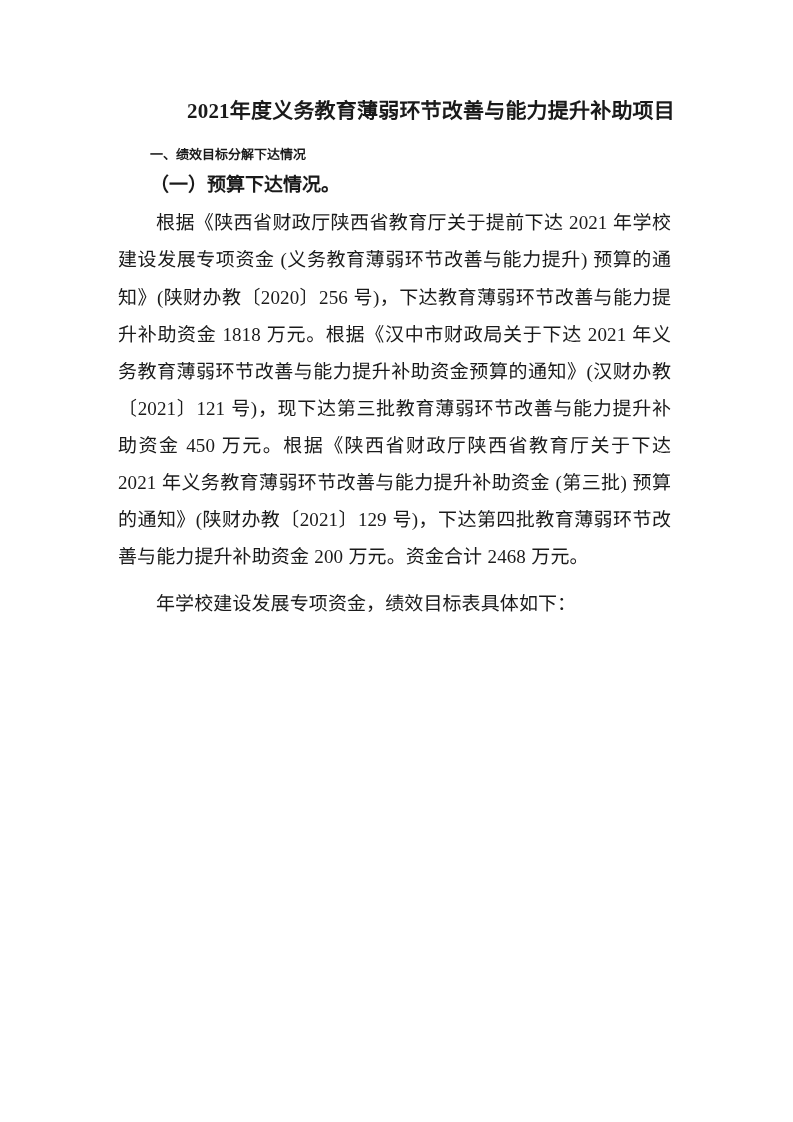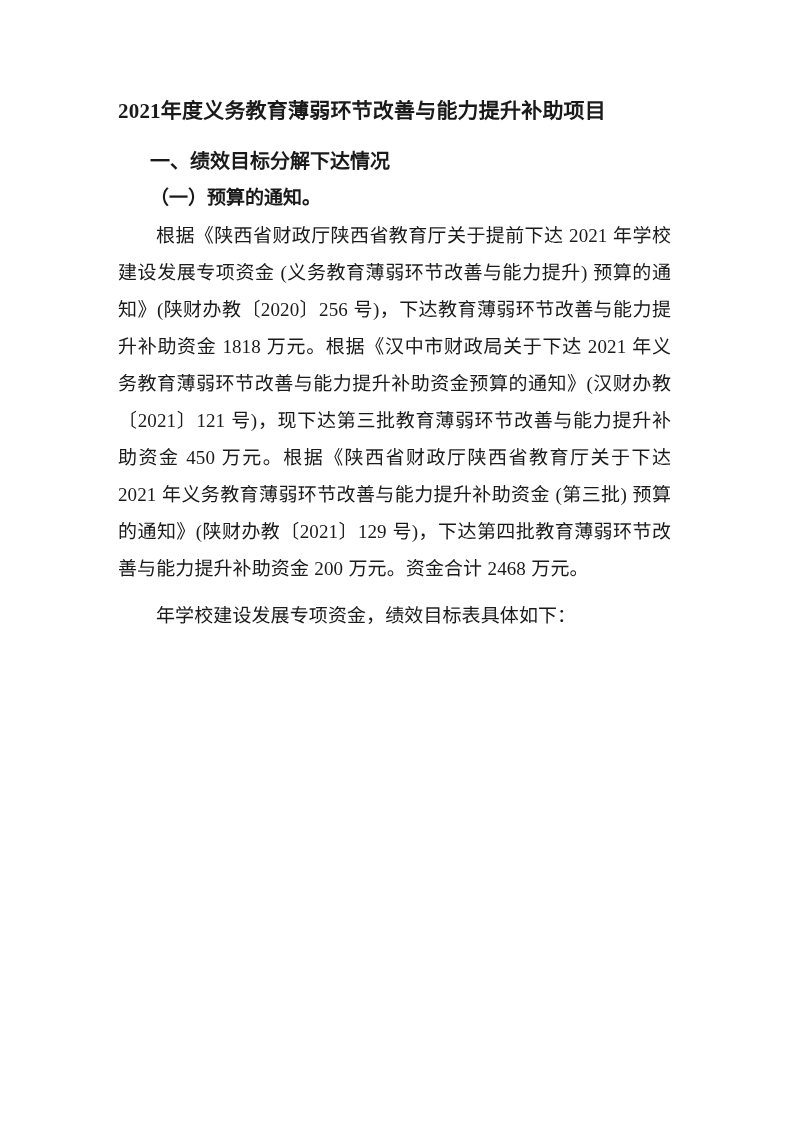--- a/index.html
+++ b/index.html
@@ -19,27 +19,27 @@
     width: 793px;
     height: 1122px;
     box-sizing: border-box;
     padding: 96px 118px 80px 118px;
     background: #ffffff;
   }
   .doc-title {
     font-size: 21px;
     font-weight: bold;
     line-height: 1.5;
-    text-align: left;
+    text-align: right;
     letter-spacing: 0.2px;
     margin: 0 0 6px 0;
     white-space: nowrap;
   }
   .section-heading {
-    font-size: 20px;
+    font-size: 13px;
     font-weight: bold;
     line-height: 1.75;
     margin: 4px 0 2px 0;
     text-indent: 32px;
   }
   .sub-heading {
     font-size: 19px;
     line-height: 1.8;
     margin: 2px 0 2px 0;
     text-indent: 32px;
@@ -63,21 +63,21 @@
 <body>
 
 <div class="page">
 
   <h1 class="doc-title">2021年度义务教育薄弱环节改善与能力提升补助项目</h1>
 
   <div class="spacer-sm"></div>
 
   <h2 class="section-heading">一、绩效目标分解下达情况</h2>
 
-  <h3 class="sub-heading">（一）预算的通知。</h3>
+  <h3 class="sub-heading">（一）预算下达情况。</h3>
 
   <p class="body-para tight">根据《陕西省财政厅陕西省教育厅关于提前下达 2021 年学校建设发展专项资金 (义务教育薄弱环节改善与能力提升) 预算的通知》(陕财办教〔2020〕256 号)，下达教育薄弱环节改善与能力提升补助资金 1818 万元。根据《汉中市财政局关于下达 2021 年义务教育薄弱环节改善与能力提升补助资金预算的通知》(汉财办教〔2021〕121 号)，现下达第三批教育薄弱环节改善与能力提升补助资金 450 万元。根据《陕西省财政厅陕西省教育厅关于下达 2021 年义务教育薄弱环节改善与能力提升补助资金 (第三批) 预算的通知》(陕财办教〔2021〕129 号)，下达第四批教育薄弱环节改善与能力提升补助资金 200 万元。资金合计 2468 万元。</p>
 
   <div class="spacer-md"></div>
 
 
   <p class="body-para">年学校建设发展专项资金，绩效目标表具体如下：</p>
 
 </div>
 

